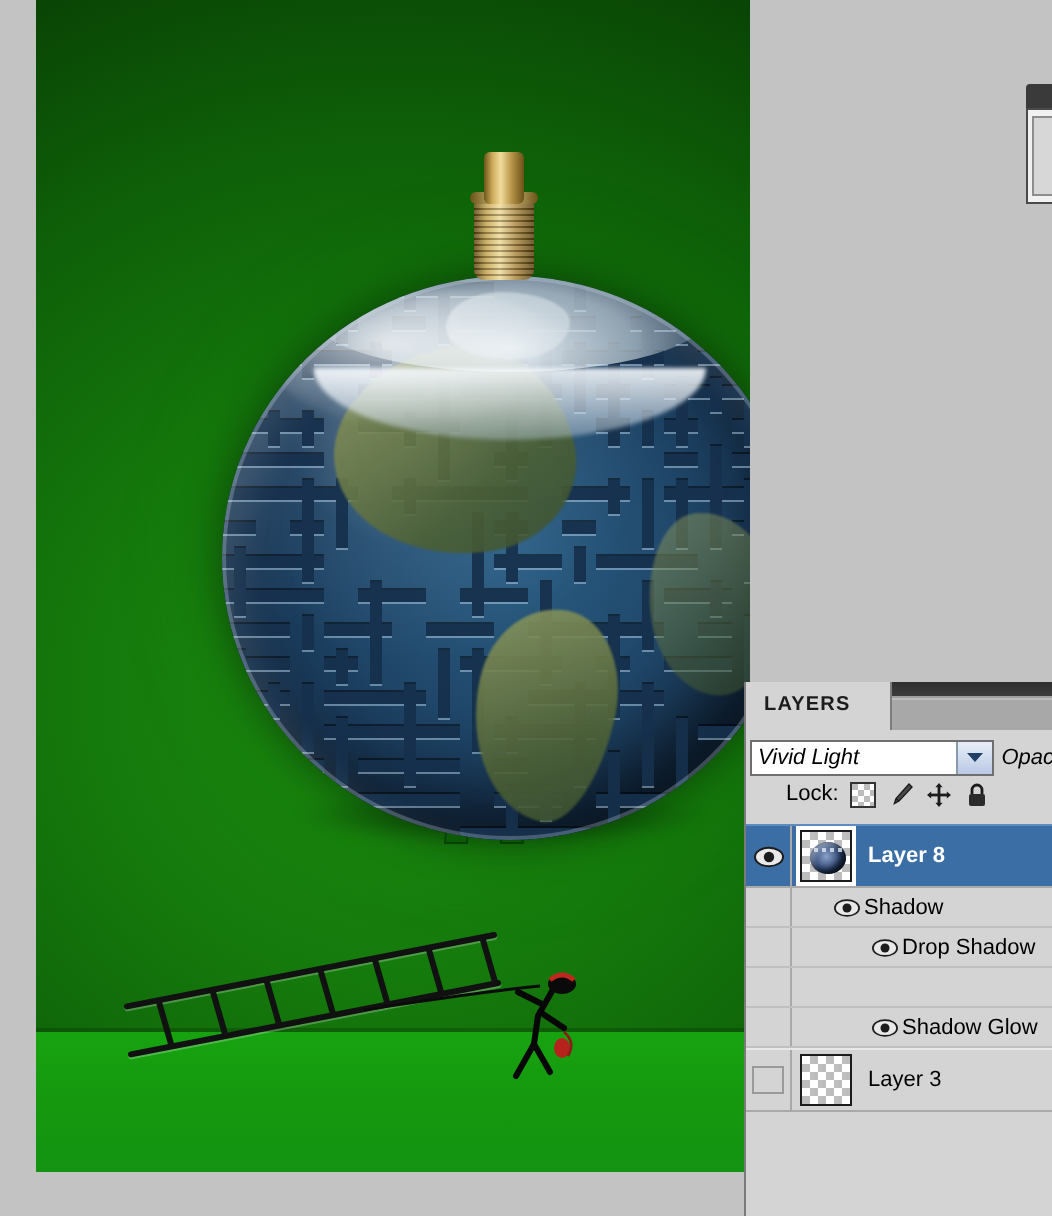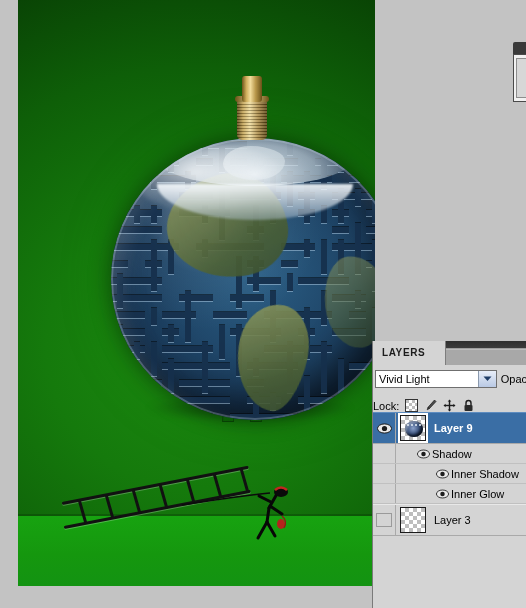--- a/index.html
+++ b/index.html
@@ -111,34 +111,34 @@
   }
   #panel-topbar{height:7px;background:linear-gradient(180deg,#2f2f2f,#3c3c3c);}
   #tab-strip{height:17px;background:#9f9f9f;position:relative;display:flex;align-items:flex-end;}
   #tab-layers{
     height:17px;min-width:54px;padding:4px 9px;display:flex;align-items:center;
     background:#d4d4d4;border-right:1px solid #7d7d7d;
     font-size:10px;font-weight:bold;letter-spacing:.6px;color:#1c1c1c;
   }
   #tab-rest{flex:1;background:#a8a8a8;border-top:1px solid #bdbdbd;height:15px;}
 
-  #blend-row{display:flex;align-items:center;height:24px;padding:2px 0 0 2px;background:#d4d4d4;}
+  #blend-row{display:flex;align-items:center;height:24px;padding:2px 0 0 2px;background:#d4d4d4;font-style:italic;}
   #blend-select{
     width:130px;height:18px;background:#fff;border:1px solid #6f6f6f;
     display:flex;align-items:center;justify-content:space-between;box-sizing:border-box;
   }
   #blend-label{padding-left:3px;font-size:11px;line-height:16px;}
   #blend-arrow{
     width:17px;height:16px;background:linear-gradient(180deg,#e8eef8,#b9c9e4);
     border-left:1px solid #8a99ad;display:flex;align-items:center;justify-content:center;
   }
   #blend-arrow svg{display:block;}
   #opacity-label{font-size:11px;margin-left:4px;white-space:nowrap;}
 
-  #lock-row{display:flex;align-items:flex-end;height:21px;padding-left:0;gap:6px;background:#d4d4d4;}
+  #lock-row{display:flex;align-items:flex-start;height:21px;padding-left:20px;gap:6px;background:#d4d4d4;}
   #lock-text{font-size:11px;}
   .lock-ico{width:13px;height:13px;display:block;}
 
   #layer-list{background:#d4d4d4;}
   .layer-row{display:flex;align-items:center;height:30px;border-bottom:1px solid #a9a9a9;border-top:1px solid #e8e8e8;position:relative;}
   .layer-row.selected{background:#3a6ea5;color:#fff;border-top:1px solid #5d8cc0;}
   .eye-cell{width:22px;height:30px;display:flex;align-items:center;justify-content:center;border-right:1px solid #a9a9a9;}
   .eye-box{width:16px;height:14px;border:1px solid #9a9a9a;background:#d4d4d4;box-sizing:border-box;}
   .thumb{
     width:26px;height:26px;margin-left:4px;box-sizing:border-box;border:1px solid #1b1b1b;
@@ -437,60 +437,63 @@
       <div class="layer-row selected">
         <div class="eye-cell">
           <svg class="eye" width="15" height="11" viewBox="0 0 15 11">
             <ellipse cx="7.5" cy="5.5" rx="7" ry="4.6" fill="#e9e9e9" stroke="#1c1c1c" stroke-width="1"></ellipse>
             <circle cx="7.5" cy="5.5" r="2.6" fill="#1c1c1c"></circle>
           </svg>
         </div>
         <div class="thumb selected-thumb">
           <div class="thumb-art"></div>
         </div>
-        <span class="layer-name">Layer 9</span>
+        <span class="layer-name">Layer 8</span>
       </div>
 
       <div class="fx-row">
         <div class="fx-gutter"></div>
         <div class="fx-indent-1" style="display:flex;align-items:center;">
           <span class="fx-eye">
             <svg class="eye" width="13" height="10" viewBox="0 0 15 11">
               <ellipse cx="7.5" cy="5.5" rx="7" ry="4.6" fill="#e9e9e9" stroke="#1c1c1c" stroke-width="1"></ellipse>
               <circle cx="7.5" cy="5.5" r="2.6" fill="#1c1c1c"></circle>
             </svg>
           </span>
           <span class="fx-label">Shadow</span>
         </div>
       </div>
 
-
       <div class="fx-row">
         <div class="fx-gutter"></div>
         <div class="fx-indent-2" style="display:flex;align-items:center;">
           <span class="fx-eye">
             <svg class="eye" width="13" height="10" viewBox="0 0 15 11">
               <ellipse cx="7.5" cy="5.5" rx="7" ry="4.6" fill="#e9e9e9" stroke="#1c1c1c" stroke-width="1"></ellipse>
               <circle cx="7.5" cy="5.5" r="2.6" fill="#1c1c1c"></circle>
             </svg>
           </span>
-          <span class="fx-label">Inner Shadow</span>
+          <span class="fx-label">Drop Shadow</span>
         </div>
+      </div>
+
+      <div class="fx-row">
+        <div class="fx-gutter"></div>
       </div>
 
       <div class="fx-row">
         <div class="fx-gutter"></div>
         <div class="fx-indent-2" style="display:flex;align-items:center;">
           <span class="fx-eye">
             <svg class="eye" width="13" height="10" viewBox="0 0 15 11">
               <ellipse cx="7.5" cy="5.5" rx="7" ry="4.6" fill="#e9e9e9" stroke="#1c1c1c" stroke-width="1"></ellipse>
               <circle cx="7.5" cy="5.5" r="2.6" fill="#1c1c1c"></circle>
             </svg>
           </span>
-          <span class="fx-label">Inner Glow</span>
+          <span class="fx-label">Shadow Glow</span>
         </div>
       </div>
 
 
       <div class="layer-row">
         <div class="eye-cell">
           <span class="eye-box"></span>
         </div>
         <div class="thumb"></div>
         <span class="layer-name">Layer 3</span>

